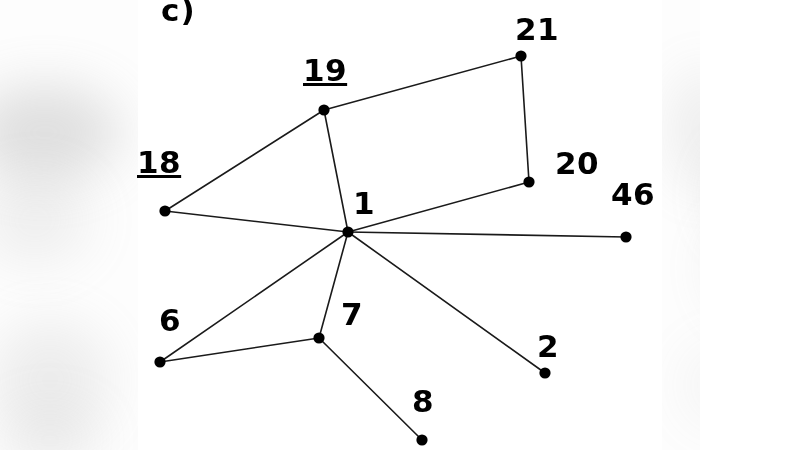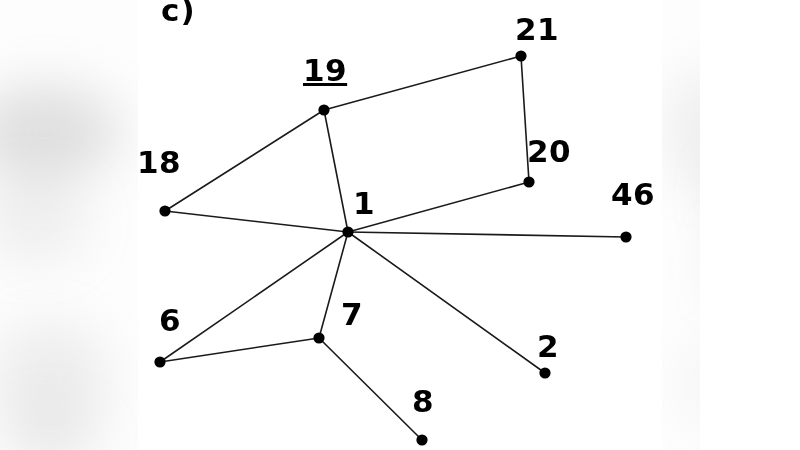--- a/index.html
+++ b/index.html
@@ -123,22 +123,22 @@
         <circle cx="160" cy="362" r="5.6" class="node-dot" fill="#000000"></circle>
         <circle cx="319" cy="338" r="5.6" class="node-dot" fill="#000000"></circle>
         <circle cx="545" cy="373" r="5.6" class="node-dot" fill="#000000"></circle>
         <circle cx="422" cy="440" r="5.6" class="node-dot" fill="#000000"></circle>
       </g>
   </svg>
 
   <div id="label-layer">
       <div class="node-label" style="left: 515px; top: 14px;">21</div>
       <div class="node-label" style="left: 303px; top: 55px; text-decoration: underline;">19</div>
-      <div class="node-label" style="left: 137px; top: 147px;">18</div>
-      <div class="node-label" style="left: 527px; top: 136px;">20</div>
+      <div class="node-label" style="left: 137px; top: 147px; text-decoration: underline;">18</div>
+      <div class="node-label" style="left: 527px; top: 148px; padding-left: 28px;">20</div>
       <div class="node-label" style="left: 353px; top: 188px;">1</div>
       <div class="node-label" style="left: 611px; top: 179px;">46</div>
       <div class="node-label" style="left: 159px; top: 305px;">6</div>
       <div class="node-label" style="left: 341px; top: 299px;">7</div>
       <div class="node-label" style="left: 537px; top: 331px;">2</div>
       <div class="node-label" style="left: 412px; top: 386px;">8</div>
     </div>
 
   <div class="panel-tag" id="panel-tag" style="left: 161px; top: -5px;">c)</div>
 

